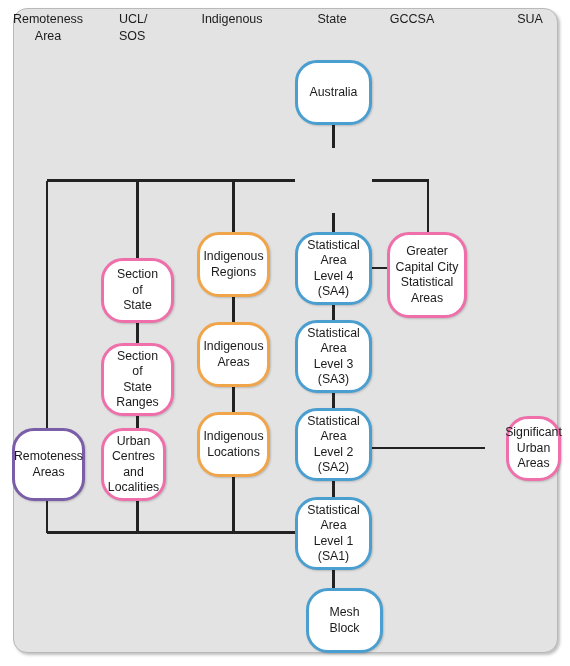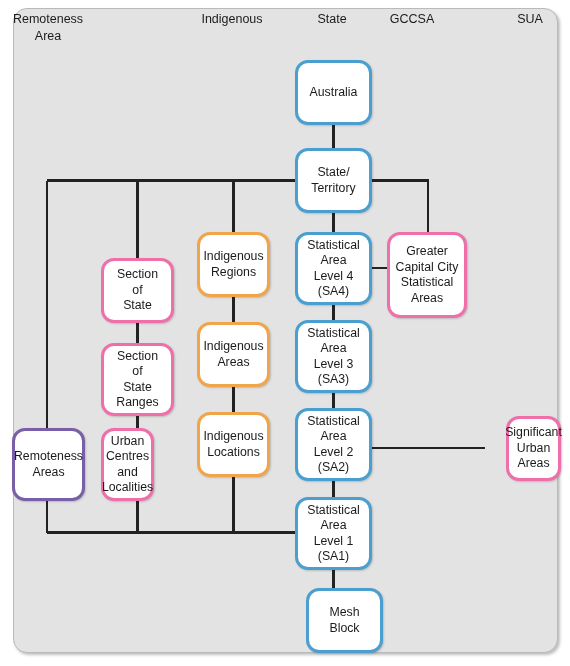--- a/index.html
+++ b/index.html
@@ -27,21 +27,21 @@
     color:#1b1b1b;
     line-height:17px;
     white-space:pre-line;
     text-align:center;
   }
   .col-head.left{text-align:left;}
 
   .node{
     position:absolute;
     background:#ffffff;
-    border-radius:13px;
+    border-radius:22px;
     border-style:solid;
     border-width:3px;
     box-sizing:border-box;
     display:flex;
     align-items:center;
     justify-content:center;
     text-align:center;
     font-size:12.3px;
     line-height:15.5px;
     color:#1b1b1b;
@@ -88,28 +88,28 @@
 
       <line x1="47" y1="532.5" x2="295" y2="532.5"></line>
       <line x1="47" y1="501" x2="47" y2="532.5"></line>
       <line x1="137.5" y1="501" x2="137.5" y2="532.5"></line>
       <line x1="233.5" y1="477" x2="233.5" y2="532.5"></line>
     </g>
   </svg>
 
   <div class="col-head" style="left:8px;top:11px;width:80px;">Remoteness
 Area</div>
+  <div class="col-head left" style="left:119px;top:11px;width:80px;">UCL/
+SOS</div>
   <div class="col-head" style="left:192px;top:11px;width:80px;">Indigenous</div>
   <div class="col-head" style="left:292px;top:11px;width:80px;">State</div>
   <div class="col-head" style="left:372px;top:11px;width:80px;">GCCSA</div>
   <div class="col-head" style="left:490px;top:11px;width:80px;">SUA</div>
 
   <div class="node blue" style="left:295px;top:60px;width:77px;height:65px;">Australia</div>
-  <div class="node blue" style="left:295px;top:148px;width:77px;height:65px;">State/
-Territory</div>
   <div class="node blue" style="left:295px;top:232px;width:77px;height:73px;">Statistical
 Area
 Level 4
 (SA4)</div>
   <div class="node blue" style="left:295px;top:320px;width:77px;height:73px;">Statistical
 Area
 Level 3
 (SA3)</div>
   <div class="node blue" style="left:295px;top:408px;width:77px;height:73px;">Statistical
 Area
@@ -133,19 +133,19 @@
 Areas</div>
   <div class="node orange" style="left:197px;top:412px;width:73px;height:65px;">Indigenous
 Locations</div>
   <div class="node pink" style="left:101px;top:258px;width:73px;height:65px;">Section
 of
 State</div>
   <div class="node pink" style="left:101px;top:343px;width:73px;height:73px;">Section
 of
 State
 Ranges</div>
-  <div class="node pink" style="left:101px;top:428px;width:53px;height:73px;">Urban
+  <div class="node pink" style="left:101px;top:428px;width:65px;height:73px;">Urban
 Centres
 and
 Localities</div>
   <div class="node purple" style="left:12px;top:428px;width:73px;height:73px;">Remoteness
 Areas</div>
 </div>
 
 </body></html>

